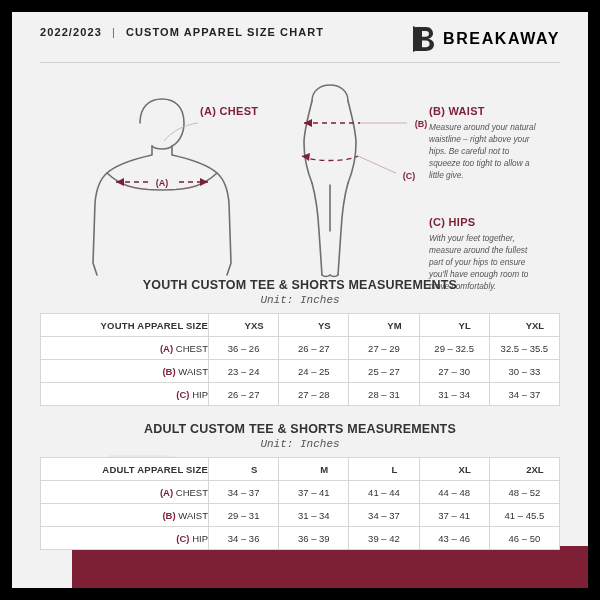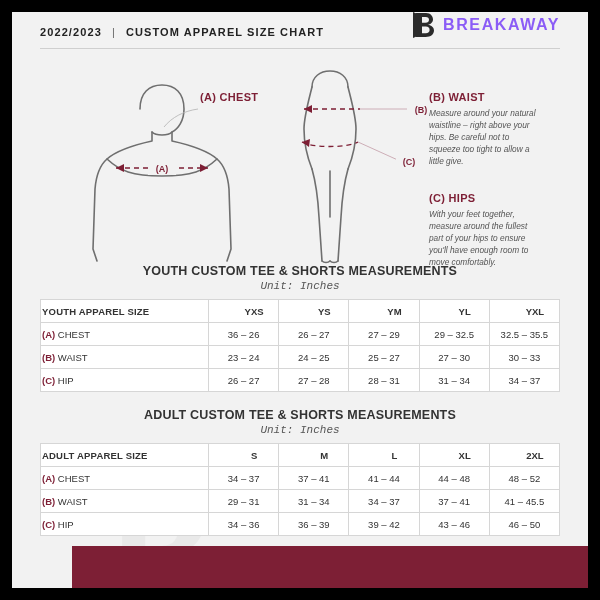--- a/index.html
+++ b/index.html
@@ -69,23 +69,24 @@
     font-size: 150px;
     font-weight: bold;
     color: #e9e9e9;
     line-height: 1;
     user-select: none;
   }
   
   .header {
     position: relative;
     margin: 0 auto;
+    padding-top: 14px;
     width: 520px;
     display: flex;
-    align-items: flex-end;
+    align-items: flex-start;
     justify-content: space-between;
   }
   .header-left {
     display: flex;
     align-items: center;
     font-size: 11px;
     font-weight: bold;
     letter-spacing: 1.1px;
     color: #222;
   }
@@ -101,21 +102,21 @@
   }
   .brand-mark {
     width: 22px;
     height: 26px;
     position: relative;
   }
   .brand-name {
     font-size: 16px;
     font-weight: bold;
     letter-spacing: 1.6px;
-    color: #8b5cf6;
+    color: #000000;
   }
   .header-rule {
     position: relative;
     width: 520px;
     margin: 10px auto 0;
     height: 1px;
     background: #cfcfcf;
   }
   
   .diagram {
@@ -135,21 +136,21 @@
     margin-bottom: 4px;
   }
   .callout .c-body {
     color: #555;
     font-size: 8.3px;
     font-style: italic;
     line-height: 1.45;
   }
   .callout-chest { left: 188px; top: 42px; width: 108px; }
   .callout-waist { left: 417px; top: 42px; width: 112px; }
-  .callout-hips  { left: 417px; top: 143px; width: 112px; }
+  .callout-hips  { left: 417px; top: 153px; width: 112px; }
 
   
   .section {
     position: relative;
     width: 520px;
     margin: 0 auto;
   }
   .sec-title {
     text-align: center;
     font-size: 12.5px;
@@ -174,21 +175,21 @@
   }
   table.size th, table.size td {
     border: 1px solid #d6d6d6;
     height: 22px;
     font-size: 9.5px;
     color: #333;
     text-align: center;
     padding: 0;
   }
   table.size th.rowhead, table.size td.rowhead {
-    text-align: left;
+    text-align: right;
     padding-left: 1px;
     font-weight: normal;
   }
   table.size th {
     font-weight: bold;
     background: #ffffff;
     padding-left: 21px;
   }
   table.size th.rowhead {
     font-weight: bold;

